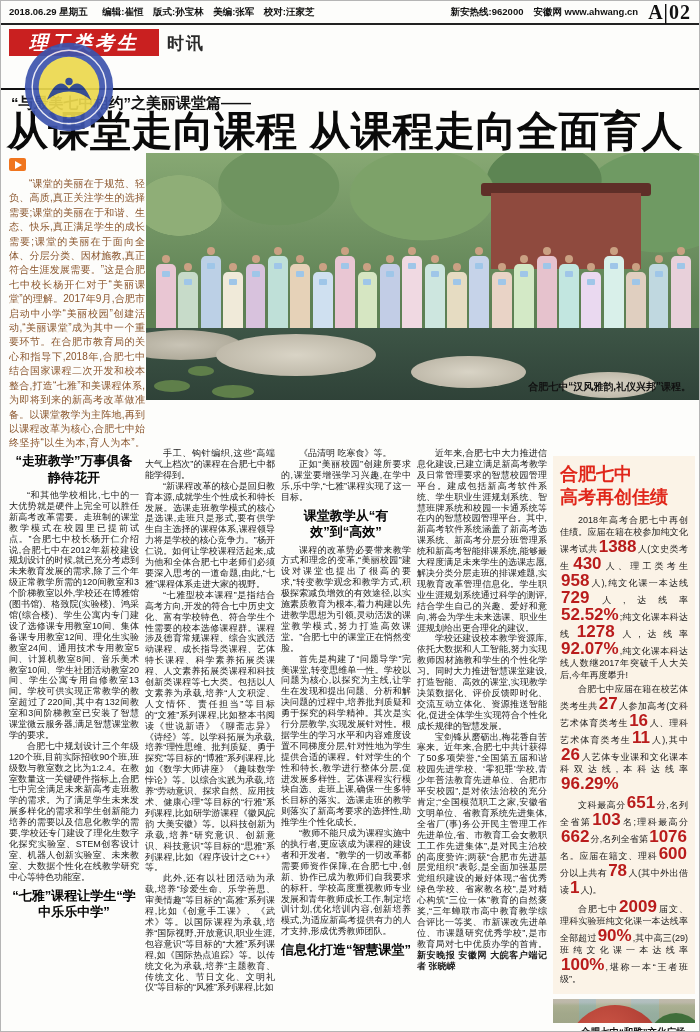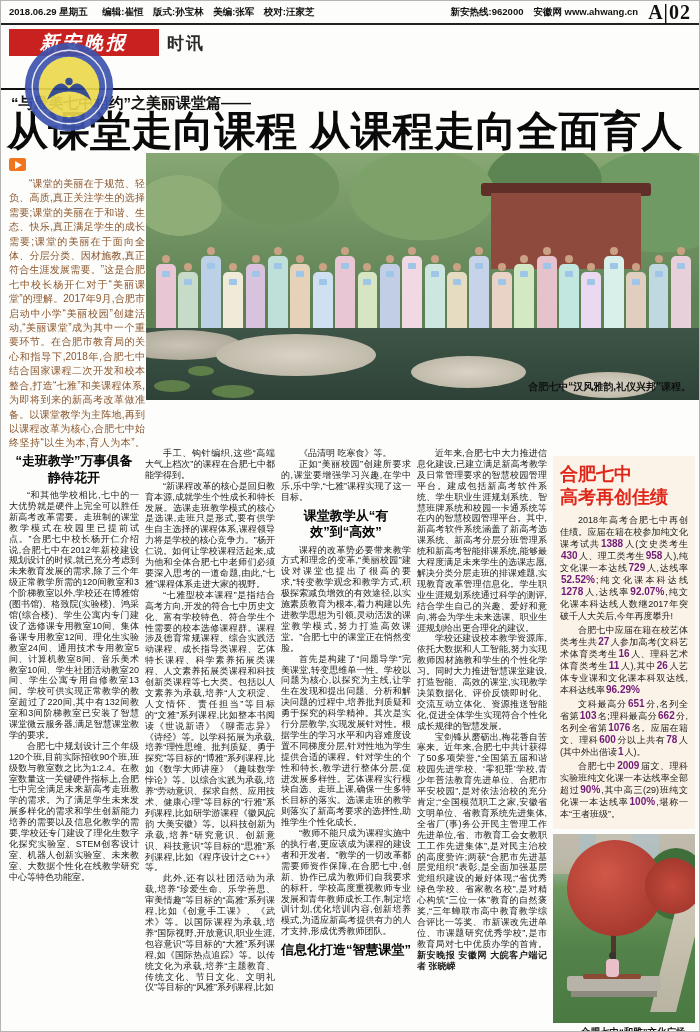--- a/index.html
+++ b/index.html
@@ -61,21 +61,21 @@
   .articles{position:absolute;left:8px;top:447px;width:684px;height:583px;display:flex;gap:6px;}
   .tcol{width:130px;height:100%;overflow:hidden;flex:none;}
   .col-h{font-size:13px;line-height:16.5px;font-weight:900;text-align:center;margin:5px 0 4px;color:#050505;}
   .tcol p{margin:0;text-indent:2em;font-size:9px;line-height:10.9px;text-align:justify;color:#222;}
   .tcol p b{font-weight:bold;}
   
   .col-side{width:142px;flex:none;display:flex;flex-direction:column;height:100%;margin-top:8px;}
   .sb-box{background:#fbf3e7;padding:6px 7px 7px;}
   .sb-title{color:#e0261a;font-size:18px;line-height:23px;font-weight:900;margin:1px 0 5px;}
   .sb-p{margin:0 0 2px;text-indent:2em;font-size:9px;line-height:12px;text-align:justify;color:#222;}
-  .sb-p .num{color:#701a75;font-weight:900;font-size:10px;line-height:1;padding:0 1px;}
+  .sb-p .num{color:#b91c1c;font-weight:900;font-size:17px;line-height:1;padding:0 1px;}
   .photo-small{margin-top:5px;flex:1;position:relative;overflow:hidden;min-height:0;}
   .ps-bg{position:absolute;left:0;top:0;right:0;bottom:0;background:linear-gradient(#b9c2bd 0,#aab8ae 14%,#6e9a60 28%,#53834a 60%,#4a7a42 100%);}
   .ps-bldg{position:absolute;top:0;left:0;right:0;height:40px;opacity:.7;background:
     linear-gradient(90deg,#c4b8a6 0 18%,#adbdc2 18% 30%,#c9bfae 30% 55%,#b3c0c4 55% 75%,#c4b8a6 75% 100%);}
   .ps-maple{position:absolute;left:14px;top:6px;width:96px;height:96px;border-radius:50%;
             background:radial-gradient(circle at 40% 35%,#d05848,#a93a30 72%);}
   .ps-maple2{position:absolute;left:92px;top:24px;width:56px;height:56px;border-radius:50%;
              background:radial-gradient(#c44a3c,#993228);}
   .ps-trunk{position:absolute;left:58px;top:98px;width:5px;height:28px;background:#4f352a;}
   .ps-green{position:absolute;right:-12px;top:14px;width:62px;height:72px;border-radius:50%;background:#3f6e3a;}
@@ -99,21 +99,21 @@
       <span>编辑:崔恒　版式:孙宝林　美编:张军　校对:汪家芝</span>
     </div>
     <div class="topbar-right">
       <span>新安热线:962000</span>
       <span>安徽网 www.ahwang.cn</span>
       <span class="pageno">A|02</span>
     </div>
   </div>
 
   <div class="logo-box">
-    <span>新安晚报</span>
+    <span>理工类考生</span>
   </div>
   <div class="section-tag">时讯</div>
 
   <svg class="badge" viewBox="0 0 100 100">
     <circle cx="50" cy="50" r="48" fill="#3d54ad"></circle>
     <circle cx="50" cy="50" r="40" fill="none" stroke="#e9e9f5" stroke-width="1.5"></circle>
     <circle cx="50" cy="50" r="33" fill="#ecd94e"></circle>
     <path d="M26,64 Q38,36 50,52 Q62,36 74,64 Q50,46 26,64 Z" fill="#27408b"></path>
     <circle cx="50" cy="44" r="4" fill="#27408b"></circle>
   </svg>
@@ -239,20 +239,21 @@
       <div class="lily l3"></div>
     </div>
   </div>
   <div class="caption-main">合肥七中“汉风雅韵,礼仪兴邦”课程。</div>
 
   <div class="articles">
     <div class="tcol">
         <h3 class="col-h">“走班教学”万事俱备 静待花开</h3>
         <p class="col-p">“和其他学校相比,七中的一大优势就是硬件上完全可以胜任新高考改革需要。走班制的课堂教学模式在校园里已提前试点。”合肥七中校长杨开仁介绍说,合肥七中在2012年新校建设规划设计的时候,就已充分考虑到未来教育发展的需求,除了三个年级正常教学所需的120间教室和3个阶梯教室以外,学校还在博雅馆(图书馆)、格致院(实验楼)、鸿采馆(综合楼)、学生公寓内专门建设了选修课专用教室10间、集体备课专用教室12间、理化生实验教室24间、通用技术专用教室5间、计算机教室8间、音乐美术教室10间、学生社团活动教室20间、学生公寓专用自修教室13间。学校可供实现正常教学的教室超过了220间,其中有132间教室和3间阶梯教室已安装了智慧课堂微云服务器,满足智慧课堂教学的要求。</p>
         <p class="col-p">合肥七中规划设计三个年级120个班,目前实际招收90个班,班级数与教室数之比为1:2.4。在教室数量这一关键硬件指标上,合肥七中完全满足未来新高考走班教学的需求。为了满足学生未来发展多样化的需求和学生创新能力培养的需要以及信息化教学的需要,学校还专门建设了理化生数字化探究实验室、STEM创客设计室、机器人创新实验室、未来教室、大数据个性化在线教学研究中心等特色功能室。</p>
+        <h3 class="col-h">“七雅”课程让学生“学中乐乐中学”</h3>
       </div>
     <div class="tcol">
         <p class="col-p">手工、钩针编织,这些“高端大气上档次”的课程在合肥七中都能学得到。</p>
         <p class="col-p">“新课程改革的核心是回归教育本源,成就学生个性成长和特长发展。选课走班教学模式的核心是选课,走班只是形式,要有供学生自主选择的课程体系,课程领导力将是学校的核心竞争力。”杨开仁说。如何让学校课程活起来,成为他和全体合肥七中老师们必须要深入思考的一道命题,由此,“七雅”课程体系走进大家的视野。</p>
         <p class="col-p">“七雅型校本课程”是指结合高考方向,开发的符合七中历史文化、富有学校特色、符合学生个性需要的校本选修课程群。课程涉及德育常规课程、综合实践活动课程、成长指导类课程、艺体特长课程、科学素养拓展类课程、人文素养拓展类课程和科技创新类课程等七大类。包括以人文素养为承载,培养“人文积淀、人文情怀、责任担当”等目标的“文雅”系列课程,比如整本书阅读《世说新语》《聊斋志异》《诗经》等。以学科拓展为承载,培养“理性思维、批判质疑、勇于探究”等目标的“博雅”系列课程,比如《数学大师讲座》《趣味数学悖论》等。以综合实践为承载,培养“劳动意识、探求自然、应用技术、健康心理”等目标的“行雅”系列课程,比如研学游课程《徽风皖韵 大美安徽》等。以科技创新为承载,培养“研究意识、创新意识、科技意识”等目标的“思雅”系列课程,比如《程序设计之C++》等。</p>
         <p class="col-p">此外,还有以社团活动为承载,培养“珍爱生命、乐学善思、审美情趣”等目标的“高雅”系列课程,比如《创意手工课》、《武术》等。以国际课程为承载,培养“国际视野,开放意识,职业生涯,包容意识”等目标的“大雅”系列课程,如《国际热点追踪》等。以传统文化为承载,培养“主题教育、传统文化、节日文化、文明礼仪”等目标的“风雅”系列课程,比如</p>
       </div>
     <div class="tcol">
         <p class="col-p">《品清明 吃寒食》等。</p>
         <p class="col-p">正如“美丽校园”创建所要求的,课堂要增强学习兴趣,在学中乐,乐中学,“七雅”课程实现了这一目标。</p>

